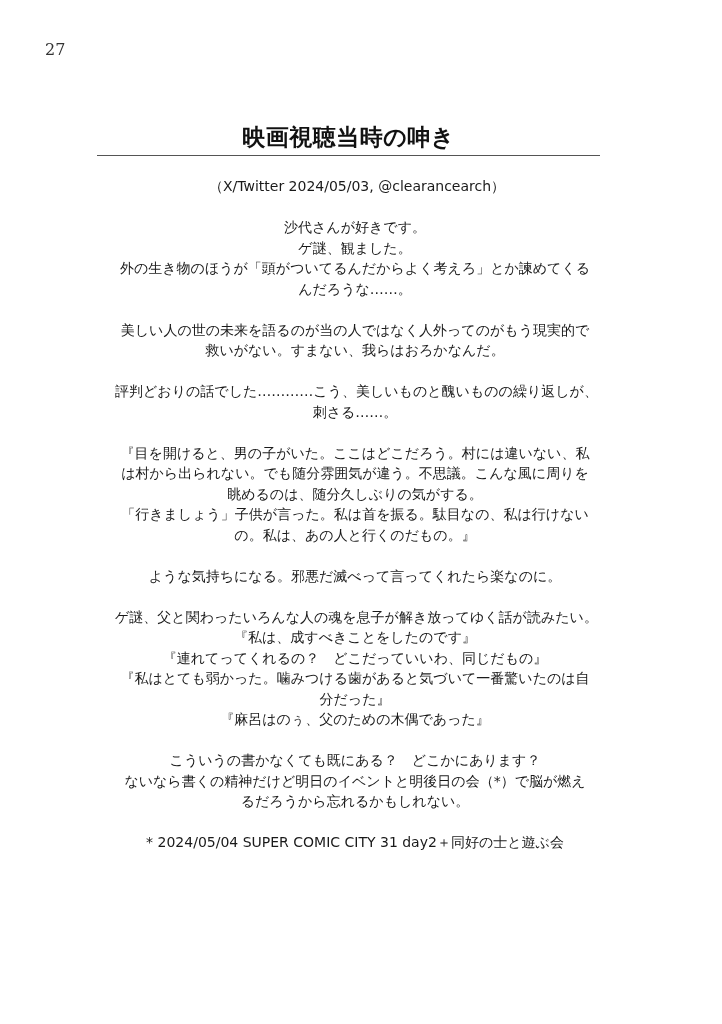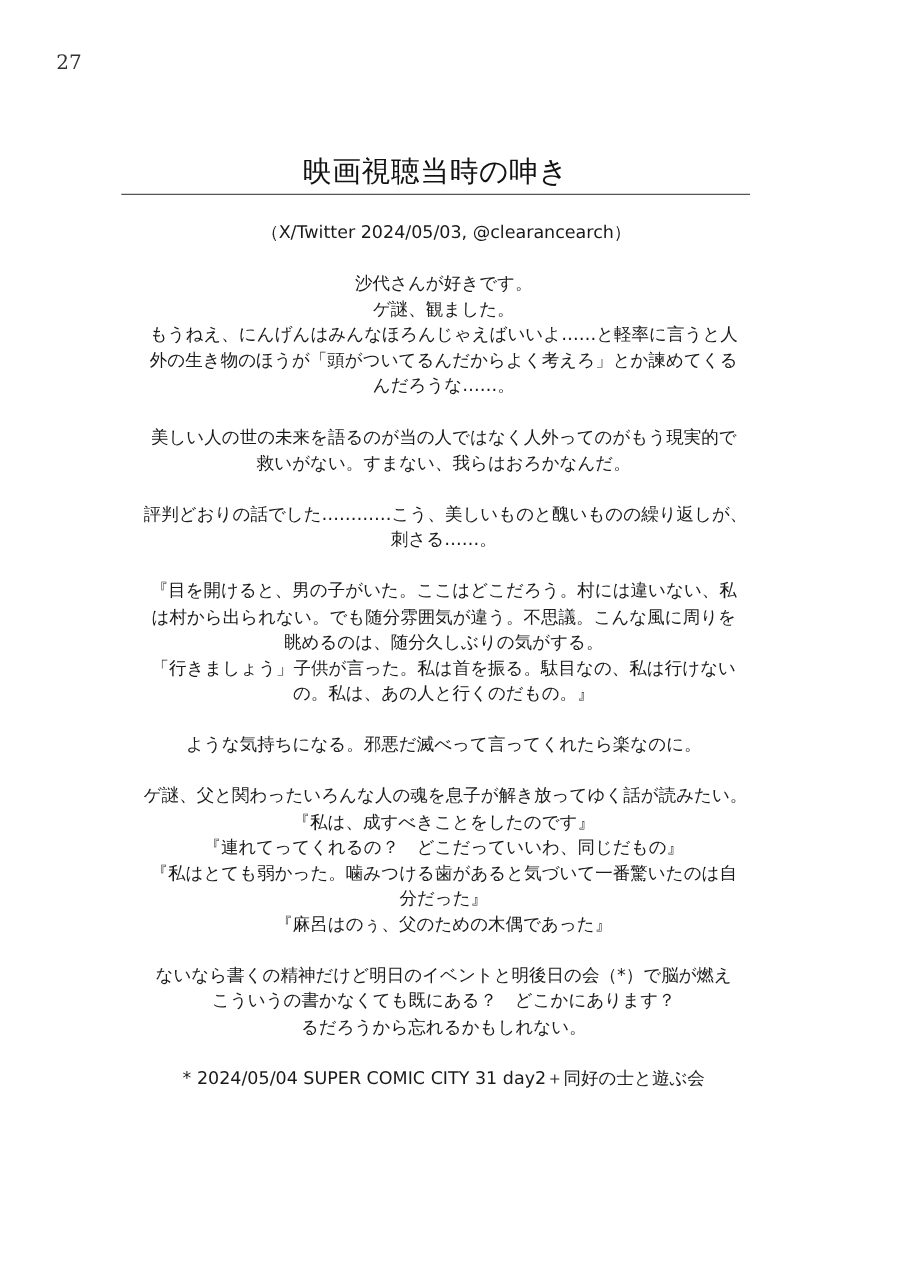--- a/index.html
+++ b/index.html
@@ -1,21 +1,21 @@
 <!DOCTYPE html>
 <html><head>
 <meta charset="utf-8">
 <style>
   html, body { margin: 0; padding: 0; background: #ffffff; }
   body { width: 722px; height: 1024px; position: relative; overflow: hidden;
          font-family: "DejaVu Sans", sans-serif; color: #1a1a1a; }
   .page-number { position: absolute; left: 45px; top: 40px; font-family: "DejaVu Serif", serif;
                  font-size: 16px; color: #333; }
   .title { position: absolute; left: 97px; width: 503px; top: 122px; text-align: center;
-           font-size: 23px; font-weight: normal; letter-spacing: 0.5px; color: #111; }
+           font-size: 23px; font-weight: bold; letter-spacing: 0.5px; color: #111; }
   .title-rule { position: absolute; left: 97px; top: 155px; width: 503px; height: 0;
                 border-top: 1.5px solid #555; }
   .body { position: absolute; left: 115px; top: 176px; width: 480px; font-size: 14px;
           line-height: 20.5px; color: #1a1a1a; text-align: center; }
   .body p { margin: 0; white-space: nowrap; }
   .body .gap { height: 20.5px; }
   .source { padding-left: 4px; }
 </style>
 </head>
 <body>
@@ -24,21 +24,20 @@
 
 <div class="title">映画視聴当時の呻き</div>
 <div class="title-rule"></div>
 
 <div class="body">
   <p class="source">（X/Twitter 2024/05/03, @clearancearch）</p>
   <div class="gap"></div>
   <div id="lines">
       <p>沙代さんが好きです。</p>
       <p>ゲ謎、観ました。</p>
-      <p>もうねえ、にんげんはみんなほろんじゃえばいいよ……と軽率に言うと人</p>
       <p>外の生き物のほうが「頭がついてるんだからよく考えろ」とか諫めてくる</p>
       <p>んだろうな……。</p>
       <div class="gap"></div>
       <p>美しい人の世の未来を語るのが当の人ではなく人外ってのがもう現実的で</p>
       <p>救いがない。すまない、我らはおろかなんだ。</p>
       <div class="gap"></div>
       <p>評判どおりの話でした…………こう、美しいものと醜いものの繰り返しが、</p>
       <p>刺さる……。</p>
       <div class="gap"></div>
       <p>『目を開けると、男の子がいた。ここはどこだろう。村には違いない、私</p>
@@ -49,19 +48,19 @@
       <div class="gap"></div>
       <p>ような気持ちになる。邪悪だ滅べって言ってくれたら楽なのに。</p>
       <div class="gap"></div>
       <p>ゲ謎、父と関わったいろんな人の魂を息子が解き放ってゆく話が読みたい。</p>
       <p>『私は、成すべきことをしたのです』</p>
       <p>『連れてってくれるの？　どこだっていいわ、同じだもの』</p>
       <p>『私はとても弱かった。噛みつける歯があると気づいて一番驚いたのは自</p>
       <p>分だった』</p>
       <p>『麻呂はのぅ、父のための木偶であった』</p>
       <div class="gap"></div>
+      <p>こういうの書かなくても既にある？　どこかにあります？</p>
       <p>ないなら書くの精神だけど明日のイベントと明後日の会（*）で脳が燃え</p>
-      <p>こういうの書かなくても既にある？　どこかにあります？</p>
       <p>るだろうから忘れるかもしれない。</p>
       <div class="gap"></div>
       <p>* 2024/05/04 SUPER COMIC CITY 31 day2＋同好の士と遊ぶ会</p>
     </div>
 </div>
 
 </body></html>

